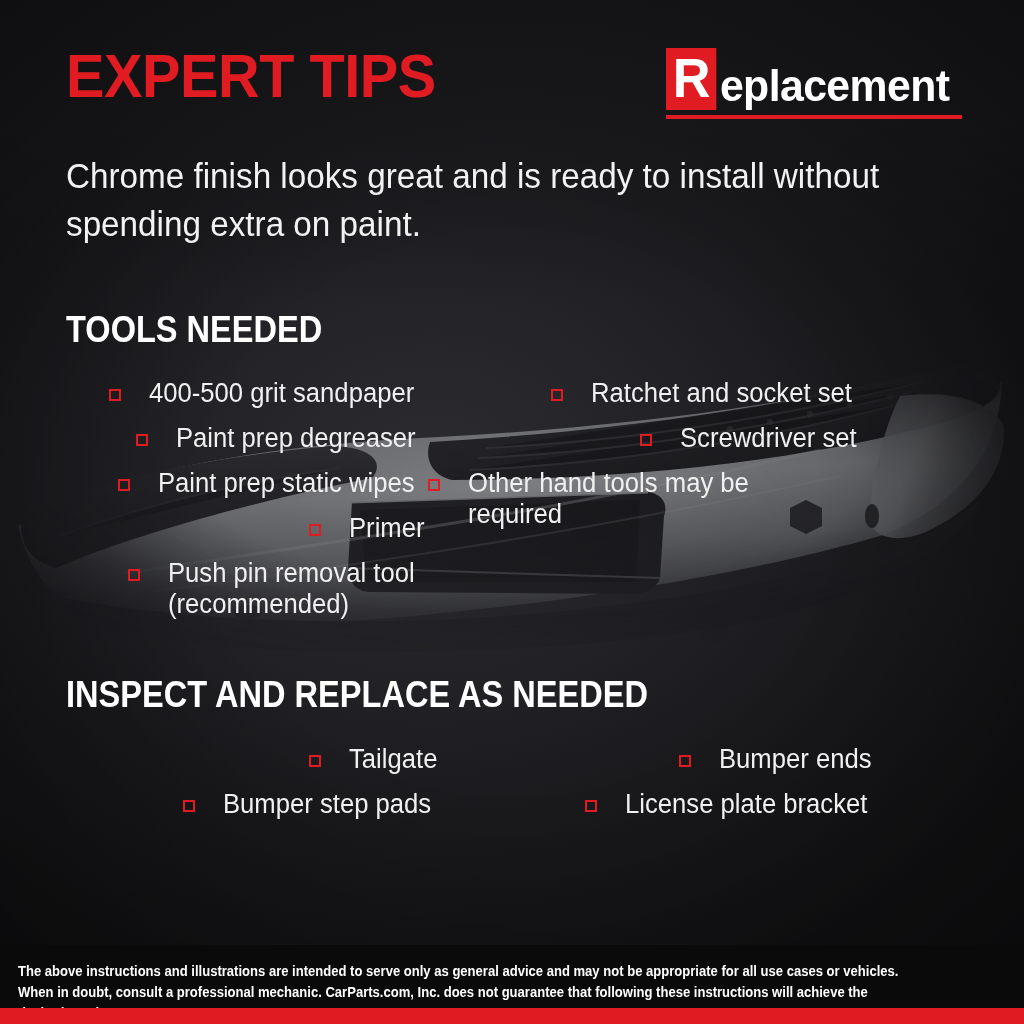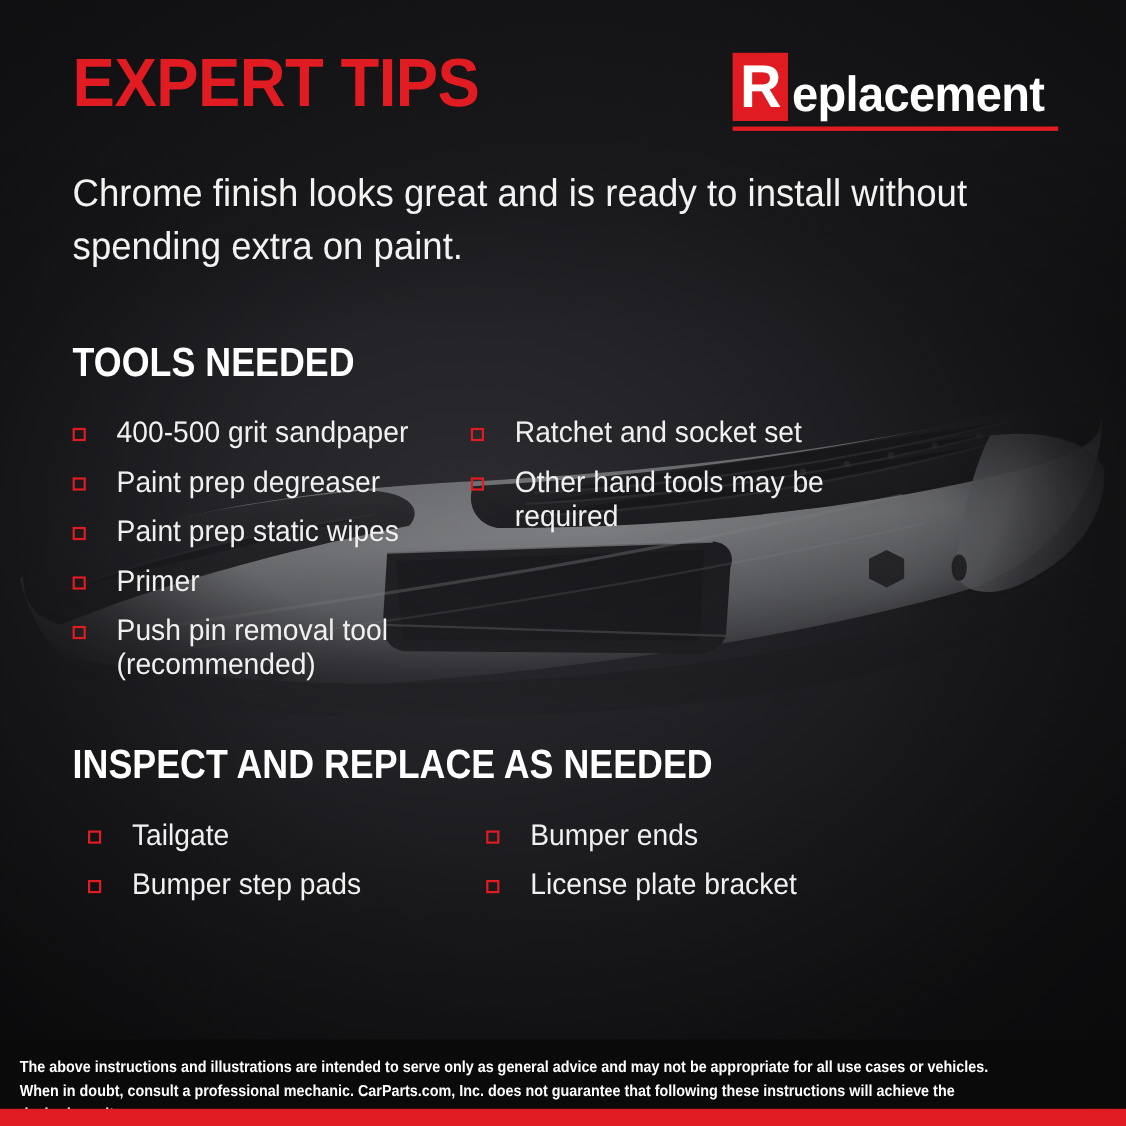--- a/index.html
+++ b/index.html
@@ -145,21 +145,21 @@
 
   .list-grid {
     position: absolute;
     display: grid;
     grid-template-columns: 362px 1fr;
     column-gap: 0px;
   }
   #tools-list { left: 66px; top: 378px; width: 800px; }
   #inspect-list { left: 80px; top: 744px; width: 800px; }
 
-  .list-col { display: flex; flex-direction: column; }
+  .list-col { display: flex; flex-direction: column; align-items: flex-end; }
 
   .list-item {
     display: flex;
     align-items: flex-start;
     min-height: 45px;
   }
   .bullet-square {
     flex: 0 0 auto;
     width: 8px;
     height: 8px;
@@ -350,20 +350,24 @@
       </div>
     </div>
 
     <div class="list-col">
       <div class="list-item">
         <span class="bullet-square"></span>
         <span class="list-label">Ratchet and socket set</span>
       </div>
       <div class="list-item">
         <span class="bullet-square"></span>
+        <span class="list-label">Screwdriver set</span>
+      </div>
+      <div class="list-item">
+        <span class="bullet-square"></span>
         <span class="list-label">Other hand tools may be required</span>
       </div>
     </div>
   </div>
 
   <h2 class="section-heading" id="inspect-heading">INSPECT AND REPLACE AS NEEDED</h2>
 
   <div class="list-grid" id="inspect-list">
     <div class="list-col">
       <div class="list-item">

